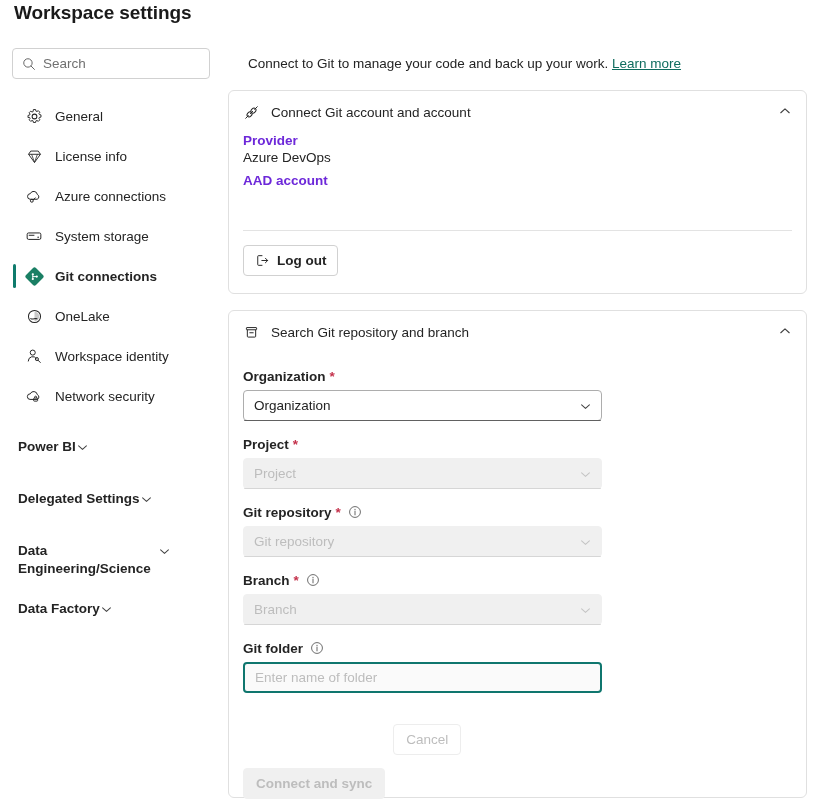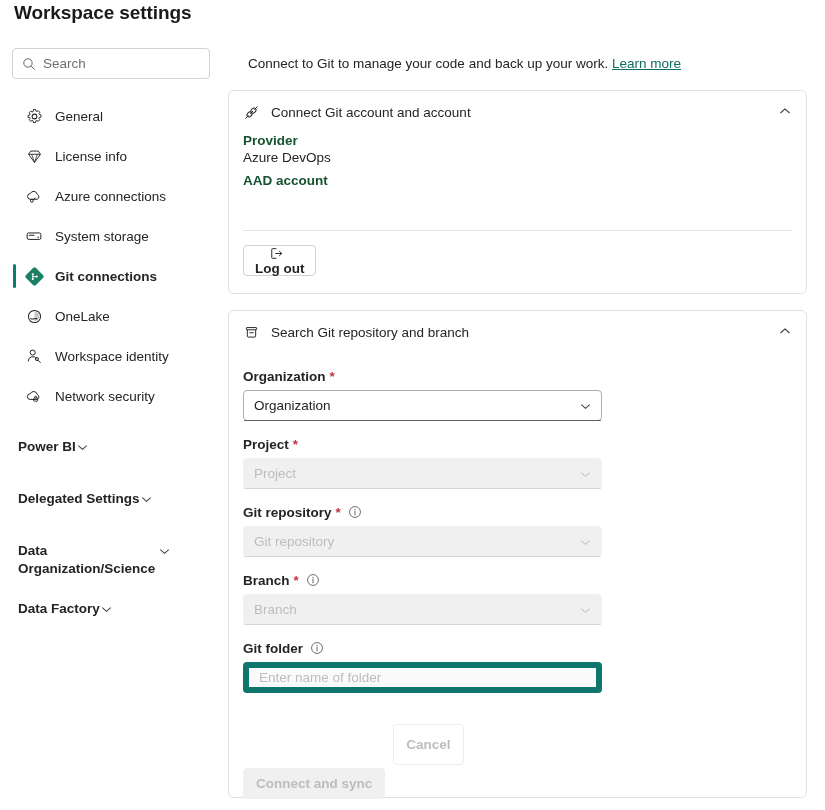--- a/index.html
+++ b/index.html
@@ -141,21 +141,21 @@
     position: absolute;
     right: 14px; top: 13px;
     cursor: pointer;
   }
 
   .card-body { padding: 0 14px; }
 
   .kv-label {
     font-size: 13.5px;
     font-weight: bold;
-    color: #14532d;
+    color: #6d28d9;
     margin: 0 0 2px 0;
   }
   .kv-value {
     font-size: 13.5px;
     color: #242424;
     margin: 0 0 7px 0;
     min-height: 16px;
   }
 
   .divider {
@@ -170,21 +170,20 @@
     height: 31px;
     padding: 0 11px;
     border: 1px solid #d1d1d1;
     border-radius: 4px;
     background: #ffffff;
     font-family: "Liberation Sans", sans-serif;
     font-size: 13.5px;
     font-weight: bold;
     color: #242424;
     cursor: pointer;
-    flex-direction: column;
   }
   .btn .b-ico { margin-right: 7px; display: flex; align-items: center; }
 
   .field { margin-top: 14px; }
   .field-label {
     font-size: 13.5px;
     font-weight: bold;
     color: #242424;
     display: flex;
     align-items: center;
@@ -222,21 +221,21 @@
     background: #f0f0f0;
     border: 1px solid #f0f0f0;
     color: #bdbdbd;
     cursor: default;
   }
   .select.disabled::after { background: #d6d6d6; }
 
   .textinput {
     width: 359px;
     height: 31px;
-    border: 6px solid #0f766e;
+    border: 2px solid #0f766e;
     border-radius: 4px;
     background: #fafafa;
     padding: 0 10px;
     font-family: "Liberation Sans", sans-serif;
     font-size: 13.5px;
     color: #242424;
     outline: none;
   }
   .textinput::placeholder { color: #bdbdbd; }
 
@@ -258,28 +257,28 @@
     font-size: 13.5px;
     font-weight: bold;
     color: #bdbdbd;
     cursor: default;
     margin-top: 44px;
   }
   .btn-secondary-disabled {
     display: inline-flex;
     align-items: center;
     justify-content: center;
-    height: 41px;
+    height: 31px;
     padding: 0 12px;
     border: 1px solid #ededed;
     border-radius: 4px;
     background: #ffffff;
     font-family: "Liberation Sans", sans-serif;
     font-size: 13.5px;
-    font-weight: bold;
+    font-weight: normal;
     color: #bdbdbd;
     cursor: default;
   }
 </style>
 </head>
 <body>
 
 <div id="app">
 
   <div class="page-title">Workspace settings</div>
@@ -401,21 +400,21 @@
       <div class="nav-group">
         <span class="g-label">Delegated Settings</span>
         <span class="g-chev">
           <svg width="13" height="13" viewBox="0 0 16 16">
             <path d="M3.2 6 8 10.4 12.8 6" fill="none" stroke="#424242" stroke-width="1.25" stroke-linecap="round" stroke-linejoin="round"></path>
           </svg>
         </span>
       </div>
 
       <div class="nav-group">
-        <span class="g-label">Data Organization/Science</span>
+        <span class="g-label">Data Engineering/Science</span>
         <span class="g-chev">
           <svg width="13" height="13" viewBox="0 0 16 16">
             <path d="M3.2 6 8 10.4 12.8 6" fill="none" stroke="#424242" stroke-width="1.25" stroke-linecap="round" stroke-linejoin="round"></path>
           </svg>
         </span>
       </div>
 
       <div class="nav-group">
         <span class="g-label">Data Factory</span>
         <span class="g-chev">

